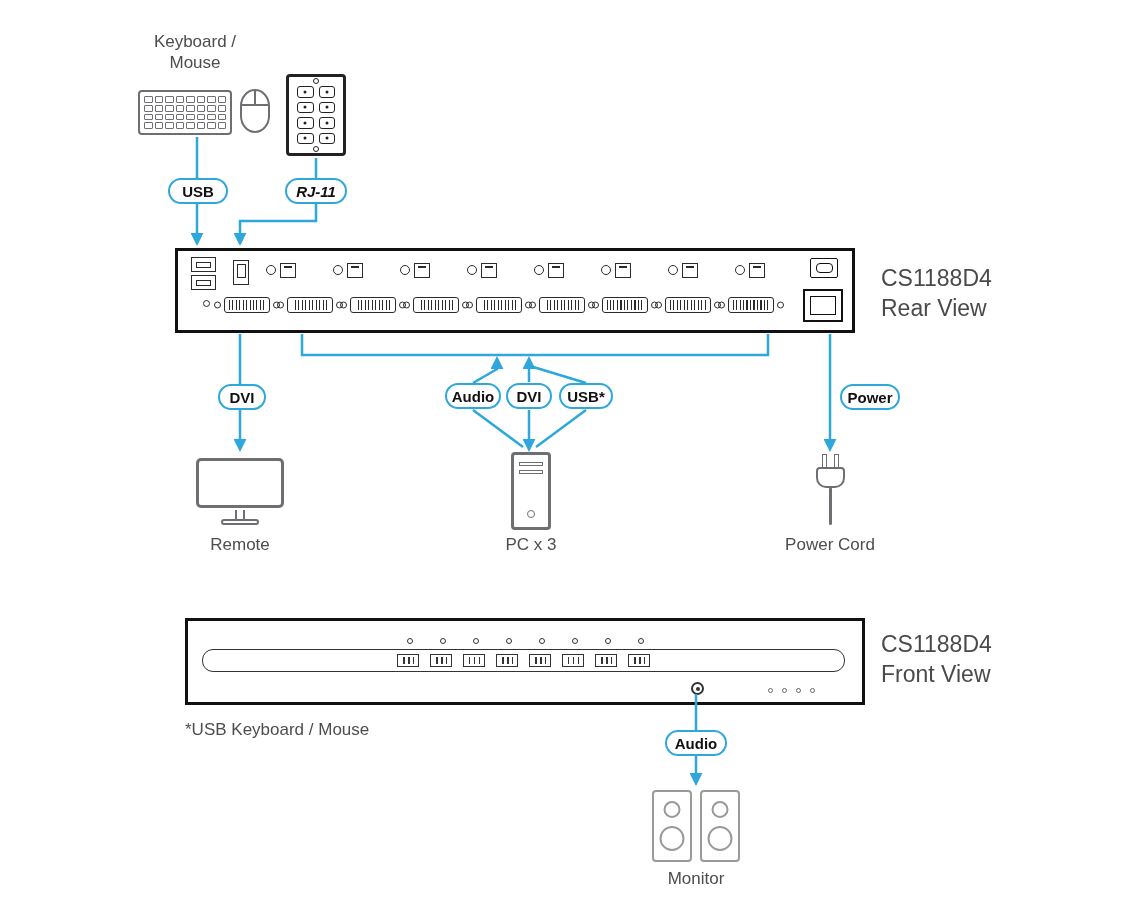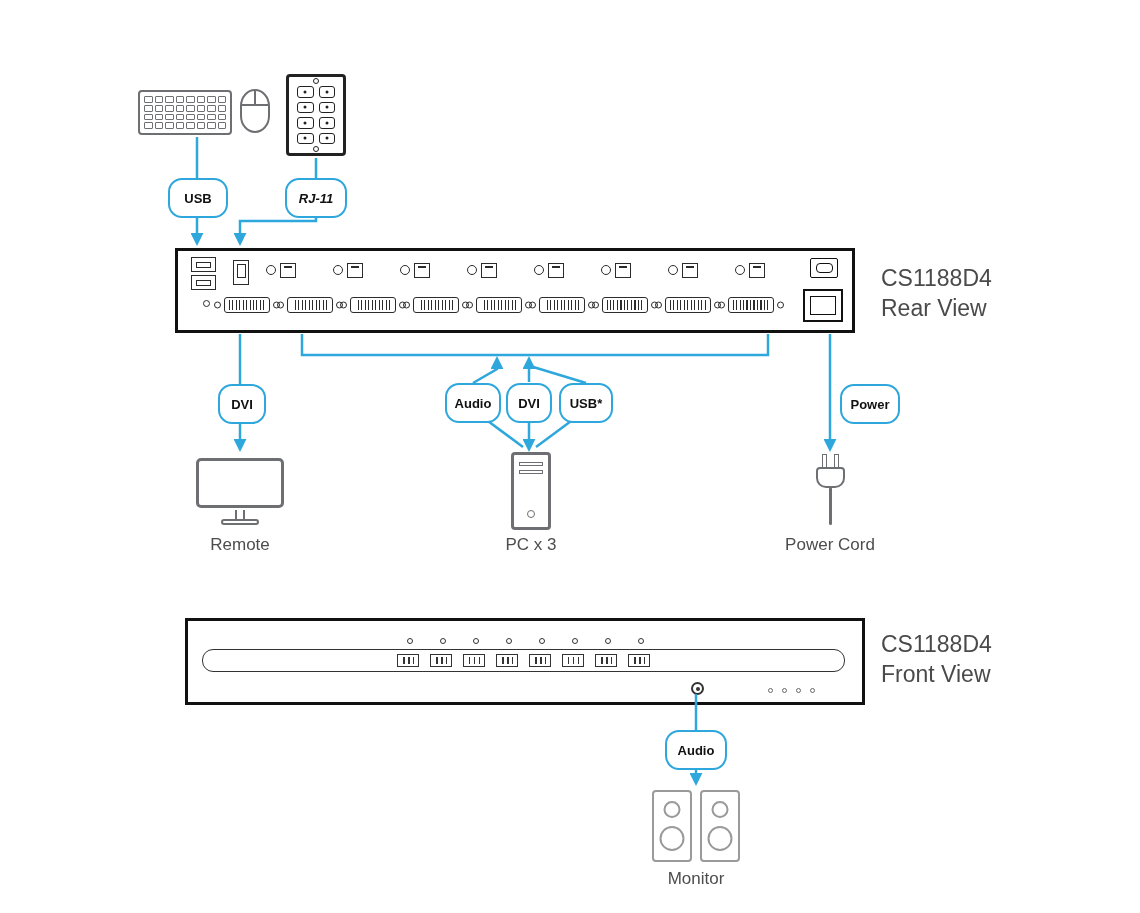--- a/index.html
+++ b/index.html
@@ -82,35 +82,39 @@
   .cord{ left:829px; top:487px; width:3px; height:38px; background:var(--outline); border-radius:2px; }
   .speaker{ top:790px; width:40px; height:72px; border:2px solid #9a9a9a; border-radius:4px; }
   .speaker.sp1{ left:652px; } .speaker.sp2{ left:700px; }
   .speaker::before{ content:""; position:absolute; left:50%; top:9px; transform:translateX(-50%); width:13px; height:13px; border:2px solid #9a9a9a; border-radius:50%; }
   .speaker::after{ content:""; position:absolute; left:50%; bottom:9px; transform:translateX(-50%); width:21px; height:21px; border:2px solid #9a9a9a; border-radius:50%; }
 
   
   .wires{ position:absolute; left:0; top:0; z-index:4; pointer-events:none; }
   .flow{ stroke:var(--accent); stroke-width:2.5; fill:none; }
   .arrowhead{ fill:var(--accent); }
-  .pill{ position:absolute; z-index:6; height:40px; background:#fff; border:2.5px solid var(--accent); border-radius:14px; display:flex; align-items:center; justify-content:center; font-size:13px; font-weight:bold; color:#111; }
+  .pill{ position:absolute; z-index:6; height:26px; background:#fff; border:2.5px solid var(--accent); border-radius:14px; display:flex; align-items:center; justify-content:center; font-size:15px; font-weight:bold; color:#111; }
   .pill-usb{ left:168px; top:178px; width:60px; }
   .pill-rj11{ left:285px; top:178px; width:62px;font-style:italic; }
   .pill-dvi-mon{ left:218px; top:384px; width:48px; }
   .pill-audio{ left:445px; top:383px; width:56px; }
   .pill-dvi-pc{ left:506px; top:383px; width:46px; }
   .pill-usb-pc{ left:559px; top:383px; width:54px;text-align:right; }
   .pill-power{ left:800px; top:384px; width:60px;margin-left:40px; }
   .pill-audio-front{ left:665px; top:730px; width:62px; }
 </style>
 </head>
 <body>
 
 <div class="stage">
 
+  <div class="abs cap kb-label">
+    <div>Keyboard /</div>
+    <div>Mouse</div>
+  </div>
 
   <div class="abs keyboard">
     <div class="kb-keys">
         <div class="kb-key"></div>
         <div class="kb-key"></div>
         <div class="kb-key"></div>
         <div class="kb-key"></div>
         <div class="kb-key"></div>
         <div class="kb-key"></div>
         <div class="kb-key"></div>
@@ -265,18 +269,19 @@
         <div class="rled"></div>
         <div class="rled"></div>
         <div class="rled"></div>
         <div class="rled"></div>
       </div>
   </div>
   <div class="abs panel-title front-title">
     <div>CS1188D4</div>
     <div>Front View</div>
   </div>
+  <div class="abs cap footnote">*USB Keyboard / Mouse</div>
 
   <div class="abs speaker sp1"></div>
   <div class="abs speaker sp2"></div>
   <div class="abs cap cap-speakers">Monitor</div>
 
 </div>
 
 </body></html>

